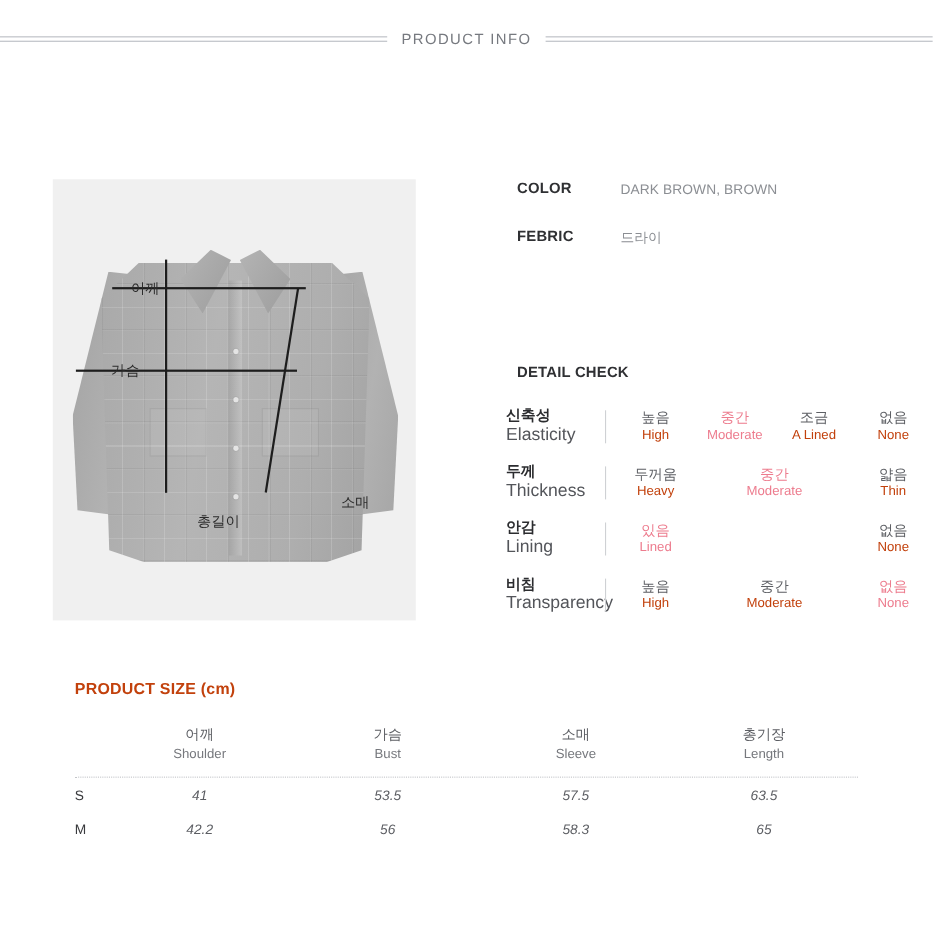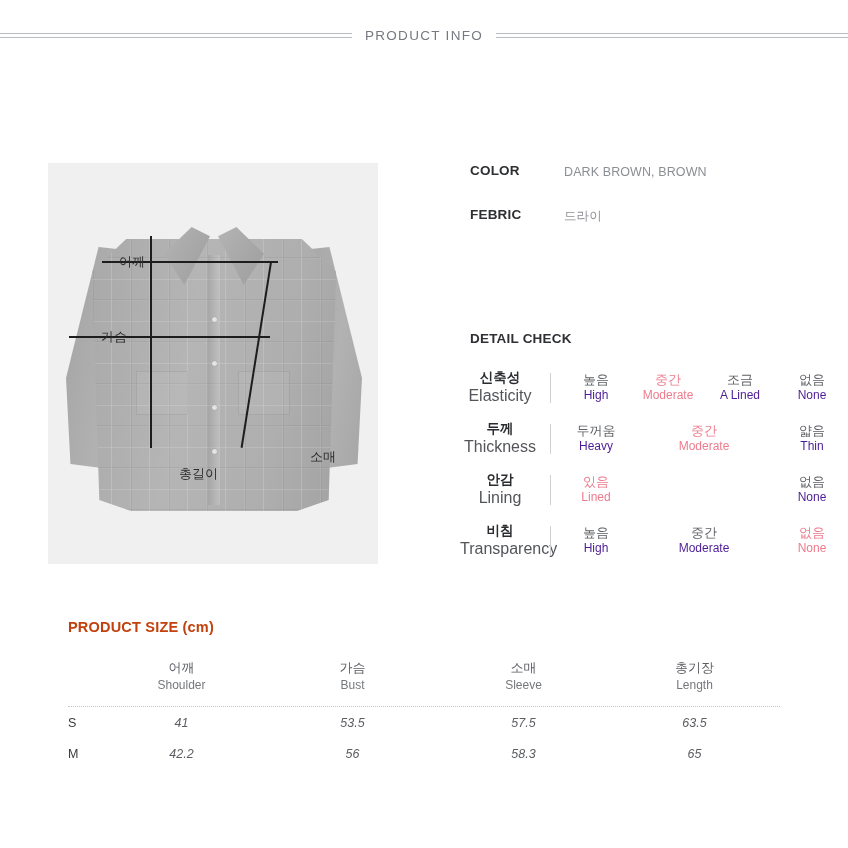--- a/index.html
+++ b/index.html
@@ -93,31 +93,31 @@
   .info-val { font-size: 12.5px; color: #8b8e93; line-height: 1.45; letter-spacing: .1px; }
 
   
   .detail-head {
     position: absolute; left: 470px; top: 331px;
     font-size: 13.5px; font-weight: bold; color: #2f3033; letter-spacing: .2px;
   }
   .detail-table { position: absolute; left: 460px; top: 362px; width: 388px; }
   .dc-row { display: flex; align-items: center; height: 51px; }
   .dc-label {
-    width: 80px; flex: 0 0 80px; text-align: center; padding-right: 0;
+    width: 80px; flex: 0 0 80px; text-align: left; padding-right: 0;
     line-height: 1.22;
   }
   .dc-label .ko { display: block; font-size: 13.5px; font-weight: bold; color: #2b2c2f; }
   .dc-label .en { display: block; font-size: 16px; color: #53555a; }
   .dc-sep { flex: 0 0 20px; display: flex; justify-content: center; }
   .dc-sep i { display: block; width: 1px; height: 30px; background: #cfd1d4; }
   .dc-opts { flex: 1 1 auto; display: flex; }
   .dc-opt { flex: 1 1 0; text-align: center; line-height: 1.22; }
   .dc-opt .ko { display: block; font-size: 13px; color: #5e6065; }
-  .dc-opt .en { display: block; font-size: 12px; color: #4c1d95; }
+  .dc-opt .en { display: block; font-size: 12px; color: #c2410c; }
   .dc-opt.on .ko, .dc-opt.on .en { color: #ed7c8e; }
   .dc-opt.wide { flex: 2 1 0; }
   .dc-opt.blank { flex: 1 1 0; }
 
   
   .size-title {
     position: absolute; left: 68px; top: 619px;
     font-size: 14.5px; font-weight: bold; color: #c2410c; letter-spacing: .2px;
   }
   .size-table { position: absolute; left: 68px; top: 660px; width: 712px; }

